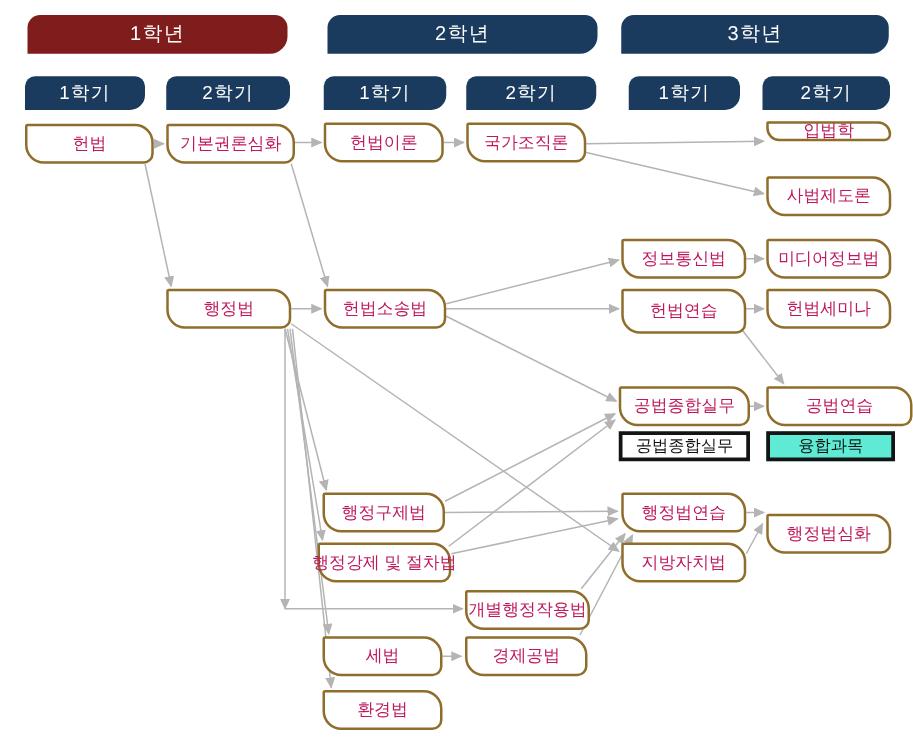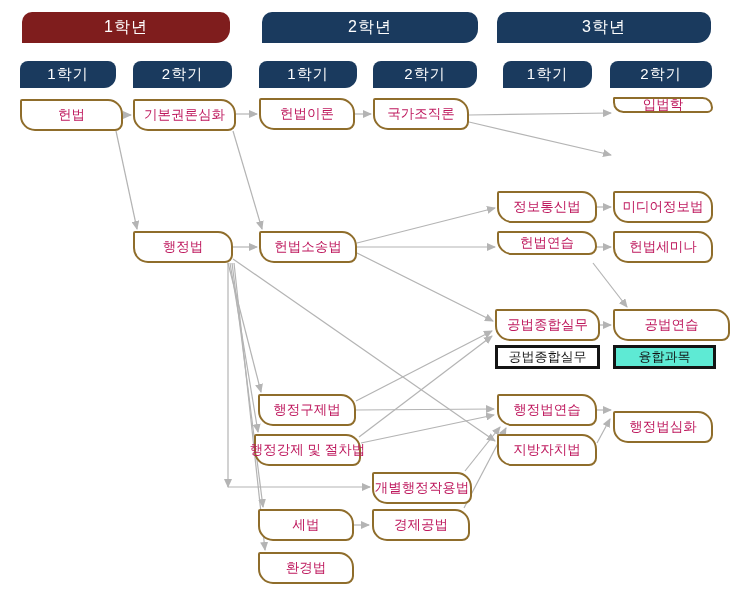--- a/index.html
+++ b/index.html
@@ -74,25 +74,26 @@
     <div class="sem-header" style="left: 133px; top: 61px; width: 99px; height: 27px; background: rgb(26, 58, 94); color: rgb(255, 255, 255);">2학기</div>
     <div class="sem-header" style="left: 259px; top: 61px; width: 98px; height: 27px; background: rgb(26, 58, 94); color: rgb(255, 255, 255);">1학기</div>
     <div class="sem-header" style="left: 373px; top: 61px; width: 104px; height: 27px; background: rgb(26, 58, 94); color: rgb(255, 255, 255);">2학기</div>
     <div class="sem-header" style="left: 503px; top: 61px; width: 89px; height: 27px; background: rgb(26, 58, 94); color: rgb(255, 255, 255);">1학기</div>
     <div class="sem-header" style="left: 610px; top: 61px; width: 102px; height: 27px; background: rgb(26, 58, 94); color: rgb(255, 255, 255);">2학기</div>
     <div class="course" style="left: 20px; top: 99px; width: 103px; height: 32px; background: rgb(255, 255, 255); border: 2px solid rgb(143, 109, 43);">헌법</div>
     <div class="course" style="left: 133px; top: 99px; width: 103px; height: 32px; background: rgb(255, 255, 255); border: 2px solid rgb(143, 109, 43);">기본권론심화</div>
     <div class="course" style="left: 259px; top: 98px; width: 96px; height: 32px; background: rgb(255, 255, 255); border: 2px solid rgb(143, 109, 43);">헌법이론</div>
     <div class="course" style="left: 373px; top: 98px; width: 96px; height: 32px; background: rgb(255, 255, 255); border: 2px solid rgb(143, 109, 43);">국가조직론</div>
     <div class="course" style="left: 613px; top: 97px; width: 100px; height: 16px; background: rgb(255, 255, 255); border: 2px solid rgb(143, 109, 43);">입법학</div>
+    <div class="course" style="left: 613px; top: 141px; width: 100px; height: 32px; background: rgb(255, 255, 255); border: 2px solid rgb(143, 109, 43);">사법제도론</div>
     <div class="course" style="left: 497px; top: 191px; width: 100px; height: 32px; background: rgb(255, 255, 255); border: 2px solid rgb(143, 109, 43);">정보통신법</div>
     <div class="course" style="left: 613px; top: 191px; width: 100px; height: 32px; background: rgb(255, 255, 255); border: 2px solid rgb(143, 109, 43);">미디어정보법</div>
     <div class="course" style="left: 259px; top: 231px; width: 98px; height: 32px; background: rgb(255, 255, 255); border: 2px solid rgb(143, 109, 43);">헌법소송법</div>
     <div class="course" style="left: 133px; top: 231px; width: 100px; height: 32px; background: rgb(255, 255, 255); border: 2px solid rgb(143, 109, 43);">행정법</div>
-    <div class="course" style="left: 497px; top: 231px; width: 100px; height: 24px; background: rgb(255, 255, 255); border: 2px solid rgb(143, 109, 43);">헌법연습</div>
+    <div class="course" style="left: 497px; top: 231px; width: 100px; height: 36px; background: rgb(255, 255, 255); border: 2px solid rgb(143, 109, 43);">헌법연습</div>
     <div class="course" style="left: 613px; top: 231px; width: 100px; height: 32px; background: rgb(255, 255, 255); border: 2px solid rgb(143, 109, 43);">헌법세미나</div>
     <div class="course" style="left: 495px; top: 309px; width: 105px; height: 32px; background: rgb(255, 255, 255); border: 2px solid rgb(143, 109, 43);">공법종합실무</div>
     <div class="course" style="left: 613px; top: 309px; width: 117px; height: 32px; background: rgb(255, 255, 255); border: 2px solid rgb(143, 109, 43);">공법연습</div>
     <div class="course special" style="left: 495px; top: 345px; width: 105px; height: 24px; background: rgb(255, 255, 255); border: 3px solid rgb(20, 20, 20);">공법종합실무</div>
     <div class="course special" style="left: 613px; top: 345px; width: 103px; height: 24px; background: #5eead4; border: 3px solid rgb(20, 20, 20);">융합과목</div>
     <div class="course" style="left: 258px; top: 394px; width: 98px; height: 32px; background: rgb(255, 255, 255); border: 2px solid rgb(143, 109, 43);">행정구제법</div>
     <div class="course" style="left: 254px; top: 434px; width: 107px; height: 32px; background: rgb(255, 255, 255); border: 2px solid rgb(143, 109, 43);">행정강제 및 절차법</div>
     <div class="course" style="left: 497px; top: 394px; width: 100px; height: 32px; background: rgb(255, 255, 255); border: 2px solid rgb(143, 109, 43);">행정법연습</div>
     <div class="course" style="left: 497px; top: 434px; width: 100px; height: 32px; background: rgb(255, 255, 255); border: 2px solid rgb(143, 109, 43);">지방자치법</div>
     <div class="course" style="left: 613px; top: 394px; width: 100px; height: 32px; background: rgb(255, 255, 255); border: 2px solid rgb(143, 109, 43); margin-top: 17px;">행정법심화</div>

